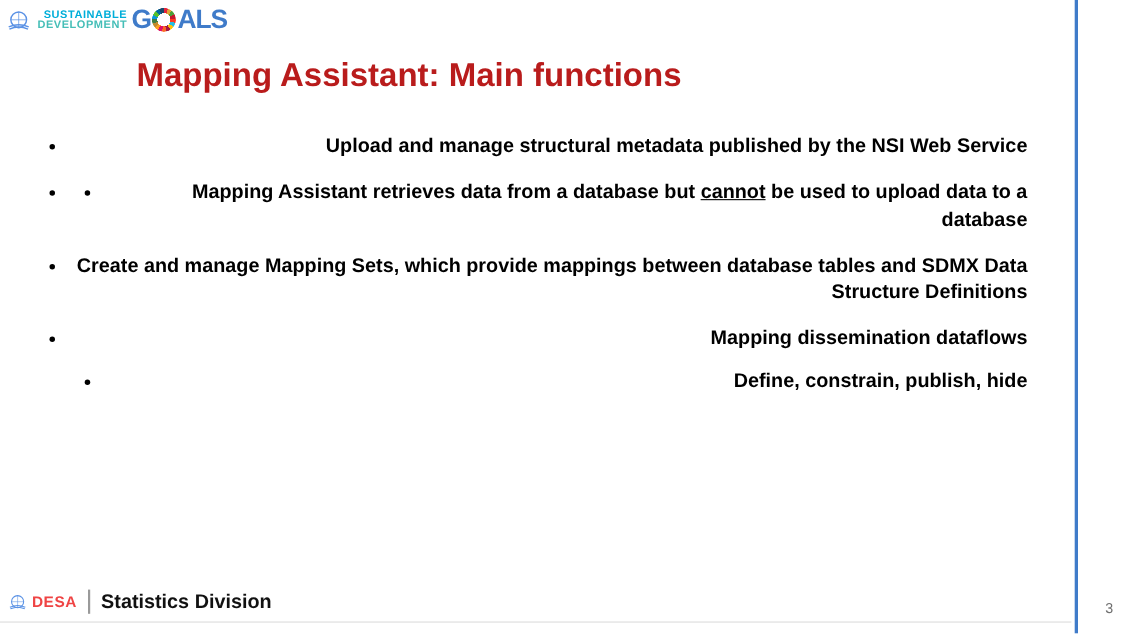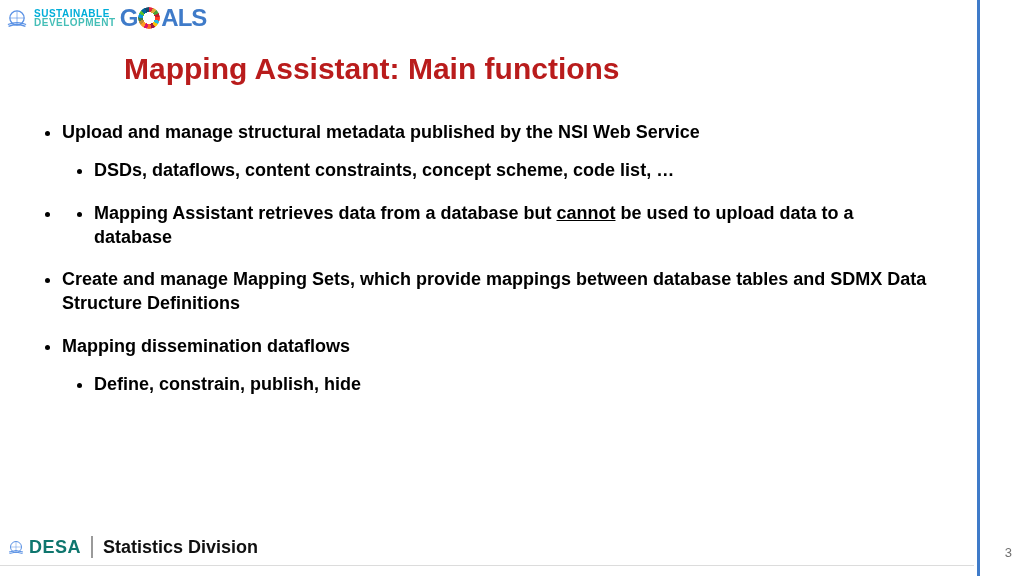--- a/index.html
+++ b/index.html
@@ -10,20 +10,21 @@
     font-family: "Segoe UI", Arial, Helvetica, sans-serif;
     background: #ffffff;
     color: #000;
     overflow: hidden;
   }
   .slide {
     width: 1024px;
     height: 576px;
     position: relative;
     box-sizing: border-box;
+    text-align: right;
   }
 
   
   .sdg-logo {
     position: absolute;
     top: 4px;
     left: 4px;
     display: flex;
     align-items: center;
     gap: 4px;
@@ -110,21 +111,21 @@
   }
   .desa-block {
     display: flex;
     align-items: center;
     margin-left: 6px;
     gap: 3px;
     padding-right: 10px;
     border-right: 2px solid #9a9a9a;
     height: 22px;
   }
-  .desa-word { font-weight: 800; font-size: 18px; color: #0f766e; letter-spacing: 0.5px; }
+  .desa-word { font-weight: 800; font-size: 14px; color: #ef4444; letter-spacing: 0.5px; }
   .footer-sub { margin-left: 10px; font-weight: 700; font-size: 18px; color: #111; }
   .page-number {
     position: absolute;
     right: 12px;
     bottom: 16px;
     font-size: 13px;
     color: #707070;
     font-weight: 500;
   }
   .footer-rule {
@@ -161,23 +162,20 @@
   </div>
 
   <div class="right-bar"></div>
 
   <div class="title">Mapping Assistant: Main functions</div>
 
   <div class="content">
     <ul>
       <li>
         <span>Upload and manage structural metadata published by the NSI Web Service</span>
-        <ul>
-          <li>DSDs, dataflows, content constraints, concept scheme, code list, …</li>
-        </ul>
       </li>
       <li>
         <ul>
           <li>
             <span>Mapping Assistant retrieves data from a database but </span><span class="underline">cannot</span><span> be used to upload data to a database</span>
           </li>
         </ul>
       </li>
       <li>Create and manage Mapping Sets, which provide mappings between database tables and SDMX Data Structure Definitions</li>
       <li>

